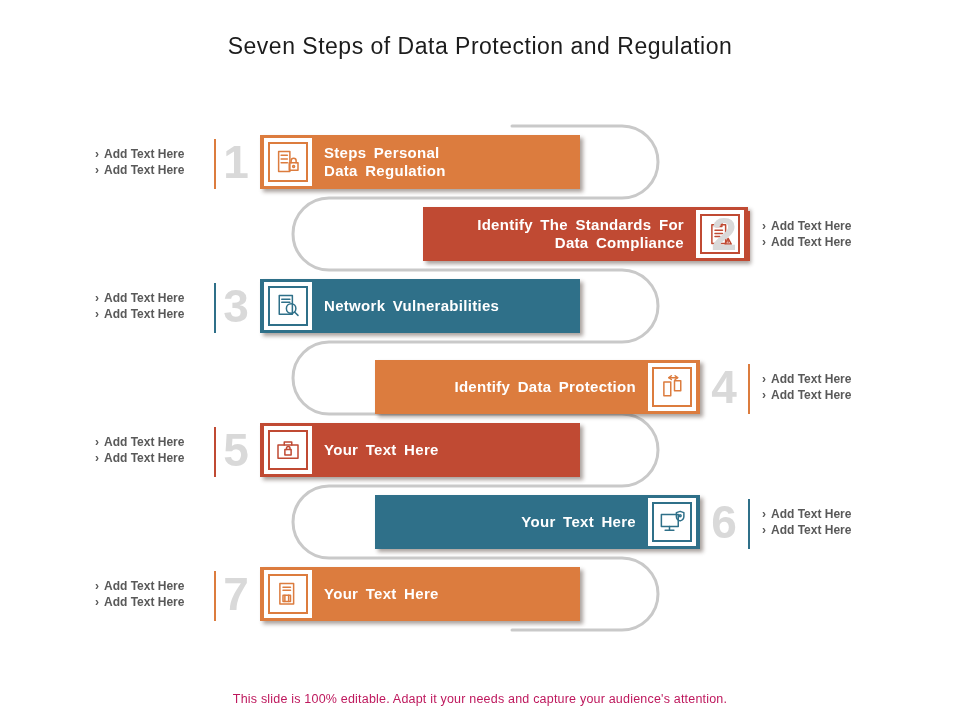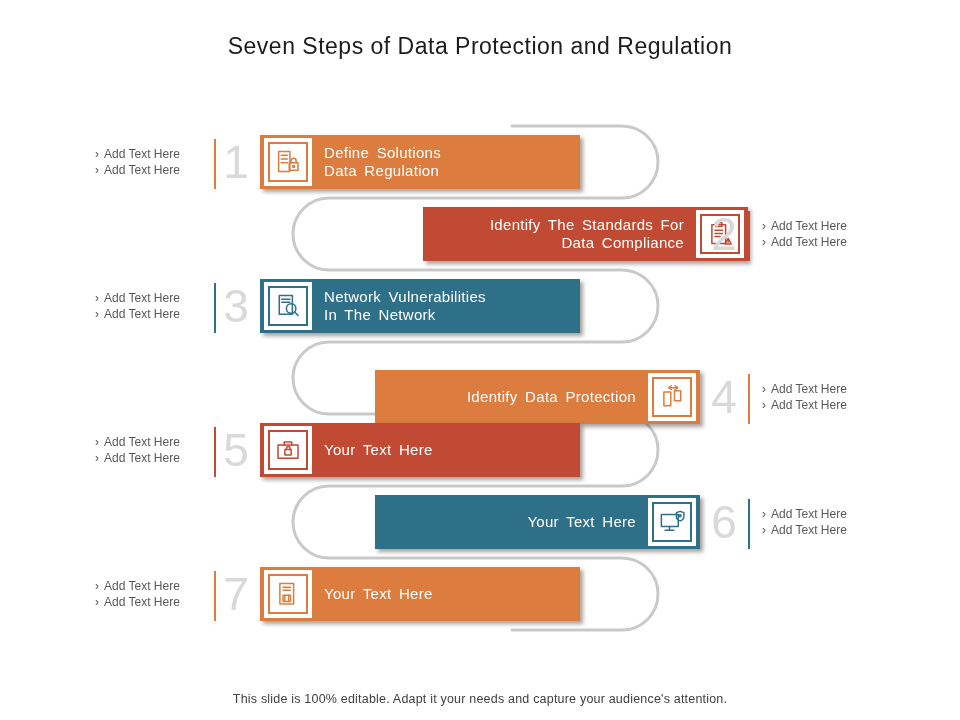--- a/index.html
+++ b/index.html
@@ -5,21 +5,21 @@
   html,body{margin:0;padding:0;}
   body{
     width:960px;height:720px;position:relative;background:#ffffff;
     font-family:"Liberation Sans",sans-serif;overflow:hidden;
   }
   .title{
     position:absolute;top:33px;left:0;right:0;text-align:center;
     font-size:23px;color:#1c1c1c;letter-spacing:.5px;white-space:nowrap;
   }
   svg.track{position:absolute;top:0;left:0;pointer-events:none;}
-  .step{position:absolute;left:0;width:960px;height:54px;}
+  .step{position:absolute;left:0;width:960px;height:54px;font-weight:bold;}
   .bar{
     position:absolute;top:0;height:54px;display:flex;align-items:center;
     box-shadow:3px 3px 4px rgba(40,20,10,.4);
   }
   .step.left  .bar{left:260px;width:320px;}
   .step.right .bar{left:375px;width:325px;justify-content:flex-end;}
   .icon-box{
     width:48px;height:48px;border:4px solid #fff;background-color:currentColor;
     display:flex;align-items:center;justify-content:center;box-sizing:border-box;flex:0 0 auto;
   }
@@ -40,21 +40,21 @@
   .add-col{
     position:absolute;top:50%;transform:translateY(-50%);
     font-size:12px;color:#595959;line-height:16px;
   }
   .step.left  .add-col{left:95px;width:120px;}
   .step.right .add-col{left:762px;width:120px;}
   .add-item{white-space:nowrap;}
   .chev{margin-right:5px;}
   .footer{
     position:absolute;left:0;right:0;top:692px;text-align:center;
-    font-size:12.5px;color:#404040;letter-spacing:.2px;
+    font-size:12.5px;color:#be185d;letter-spacing:.2px;
   }
 </style>
 </head>
 <body>
 
 <div class="title">Seven Steps of Data Protection and Regulation</div>
 
 <svg class="track" width="960" height="720" viewBox="0 0 960 720">
   <path fill="none" stroke-width="3" stroke-linecap="round" d="M 512 126 L 622 126 A 36 36 0 0 1 622 198 L 329 198 A 36 36 0 0 0 329 270
            L 622 270 A 36 36 0 0 1 622 342 L 329 342 A 36 36 0 0 0 329 414
@@ -77,21 +77,21 @@
           <line x1="6.5" y1="6.5" x2="11.5" y2="6.5"></line>
           <line x1="6.5" y1="9.5" x2="11.5" y2="9.5"></line>
           <line x1="6.5" y1="12.5" x2="11.5" y2="12.5"></line>
           <rect x="13" y="12.5" width="7" height="6"></rect>
           <path d="M14.5 12.5 v-1.5 a2 2 0 0 1 4 0 v1.5"></path>
           <circle cx="16.5" cy="15.5" r="0.8"></circle>
         </svg>
       </div>
     </div>
     <div class="bar-text">
-      <div class="line">Define Solutions</div>
+      <div class="line">Steps Personal</div>
       <div class="line">Data Regulation</div>
     </div>
   </div>
 </div>
 
 <div class="step right" style="top:207px">
   <div class="bar" style="background: rgb(192, 74, 51); color: rgb(192, 74, 51); margin-left: 48px;">
     <div class="bar-text">
       <div class="line">Identify The Standards For</div>
       <div class="line">Data Compliance</div>
@@ -132,26 +132,25 @@
           <rect x="5" y="3.5" width="10.5" height="15"></rect>
           <line x1="7" y1="6.5" x2="13.5" y2="6.5"></line>
           <line x1="7" y1="9" x2="13.5" y2="9"></line>
           <circle cx="14.5" cy="14" r="3.8"></circle>
           <line x1="17.2" y1="16.8" x2="20" y2="19.5"></line>
         </svg>
       </div>
     </div>
     <div class="bar-text">
       <div class="line">Network Vulnerabilities</div>
-      <div class="line">In The Network</div>
-    </div>
-  </div>
-</div>
-
-<div class="step right" style="top:370px">
+    </div>
+  </div>
+</div>
+
+<div class="step right" style="top:360px">
   <div class="bar" style="background: rgb(220, 124, 62); color: rgb(220, 124, 62);">
     <div class="bar-text">
       <div class="line">Identify Data Protection</div>
     </div>
     <div class="icon-box">
       <div class="icon-inner">
         <svg width="30" height="30" viewBox="0 0 24 24">
           <rect x="5.5" y="8" width="5.5" height="11"></rect>
           <rect x="14" y="7" width="5" height="8"></rect>
           <path d="M9.5 4.5 h7"></path>

